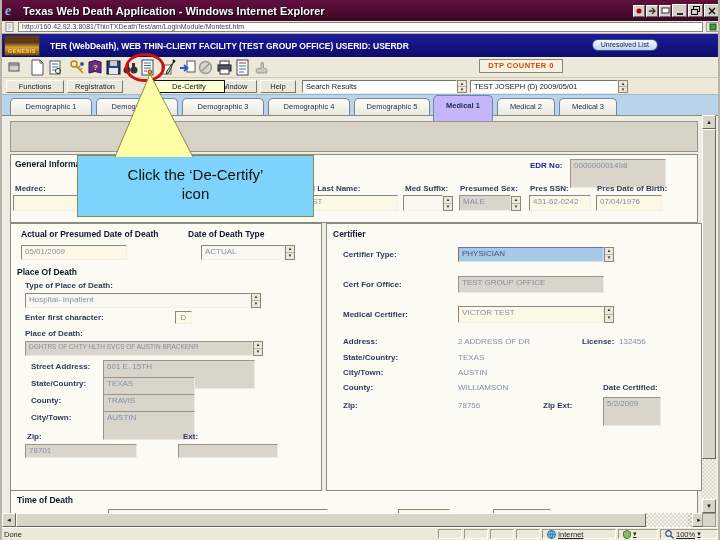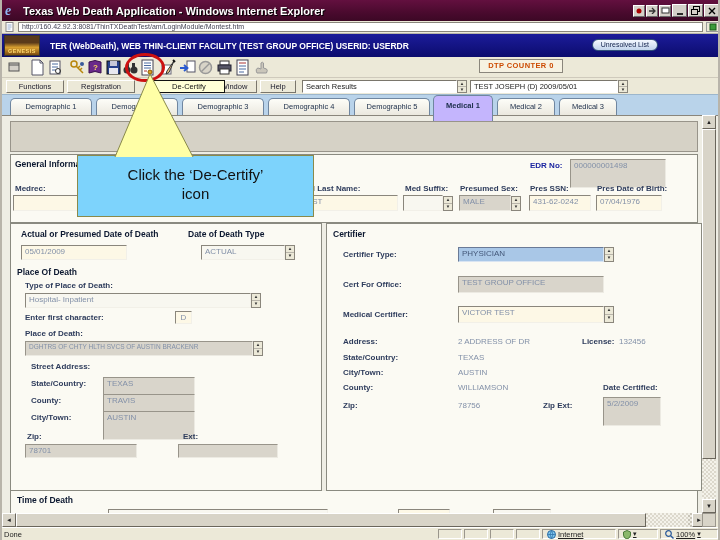--- a/index.html
+++ b/index.html
@@ -233,21 +233,21 @@
         <svg width="17" height="17">
           <path d="M4 14 q-2 -4 1 -5 l3 1 V4 q1.5 -1.5 2.5 0 v5 l3 1 q1.5 1 0 4 z" fill="#cac6ba" stroke="#999"></path>
         </svg>
       </span>
     <span class="red-circle"></span>
     <span class="dtp-btn">DTP COUNTER 0</span>
   </div>
 
   <div class="menubar">
     <span class="mbtn" style="left:4px;width:58px">Functions</span>
-    <span class="mbtn" style="left:65px;width:68px">Registration</span>
+    <span class="mbtn" style="left:65px;width:56px">Registration</span>
     <span class="mbtn" style="left:144px;width:62px">Life Events</span>
     <span class="mbtn" style="left:209px;width:46px">Window</span>
     <span class="mbtn" style="left:258px;width:36px">Help</span>
     <span class="combo" style="left:300px;width:155px">Search Results</span>
     <span class="spin" style="left:455px">
         <b>▲</b>
         <b>▼</b>
       </span>
     <span class="combo" style="left:468px;width:148px">TEST JOSEPH (D) 2009/05/01</span>
     <span class="spin" style="left:616px">
@@ -325,20 +325,21 @@
       <span class="fld f-y" style="left:164px;top:87px;width:17px;height:13px;text-align:center">D</span>
 
       <span class="lbl" style="left:14px;top:105px">Place of Death:</span>
       <span class="fld f-g" style="left:14px;top:117px;width:228px;height:15px;font-size:6.5px">DGHTRS OF CHTY HLTH SVCS OF AUSTIN BRACKENR</span>
       <span class="spin" style="left:242px;top:117px;height:15px">
           <b>▲</b>
           <b>▼</b>
         </span>
 
       <span class="lbl" style="left:20px;top:138px">Street Address:</span>
+      <span class="fld f-g" style="left:92px;top:136px;width:152px">601 E. 15TH</span>
       <span class="lbl" style="left:20px;top:155px">State/Country:</span>
       <span class="fld f-g" style="left:92px;top:153px;width:92px">TEXAS</span>
       <span class="lbl" style="left:20px;top:172px">County:</span>
       <span class="fld f-g" style="left:92px;top:170px;width:92px">TRAVIS</span>
       <span class="lbl" style="left:20px;top:189px">City/Town:</span>
       <span class="fld f-g" style="left:92px;top:187px;width:92px">AUSTIN</span>
       <span class="lbl" style="left:16px;top:208px">Zip:</span>
       <span class="lbl" style="left:172px;top:208px">Ext:</span>
       <span class="fld f-g" style="left:14px;top:220px;width:112px;height:14px">78701</span>
       <span class="fld f-g" style="left:167px;top:220px;width:100px;height:14px"></span>

